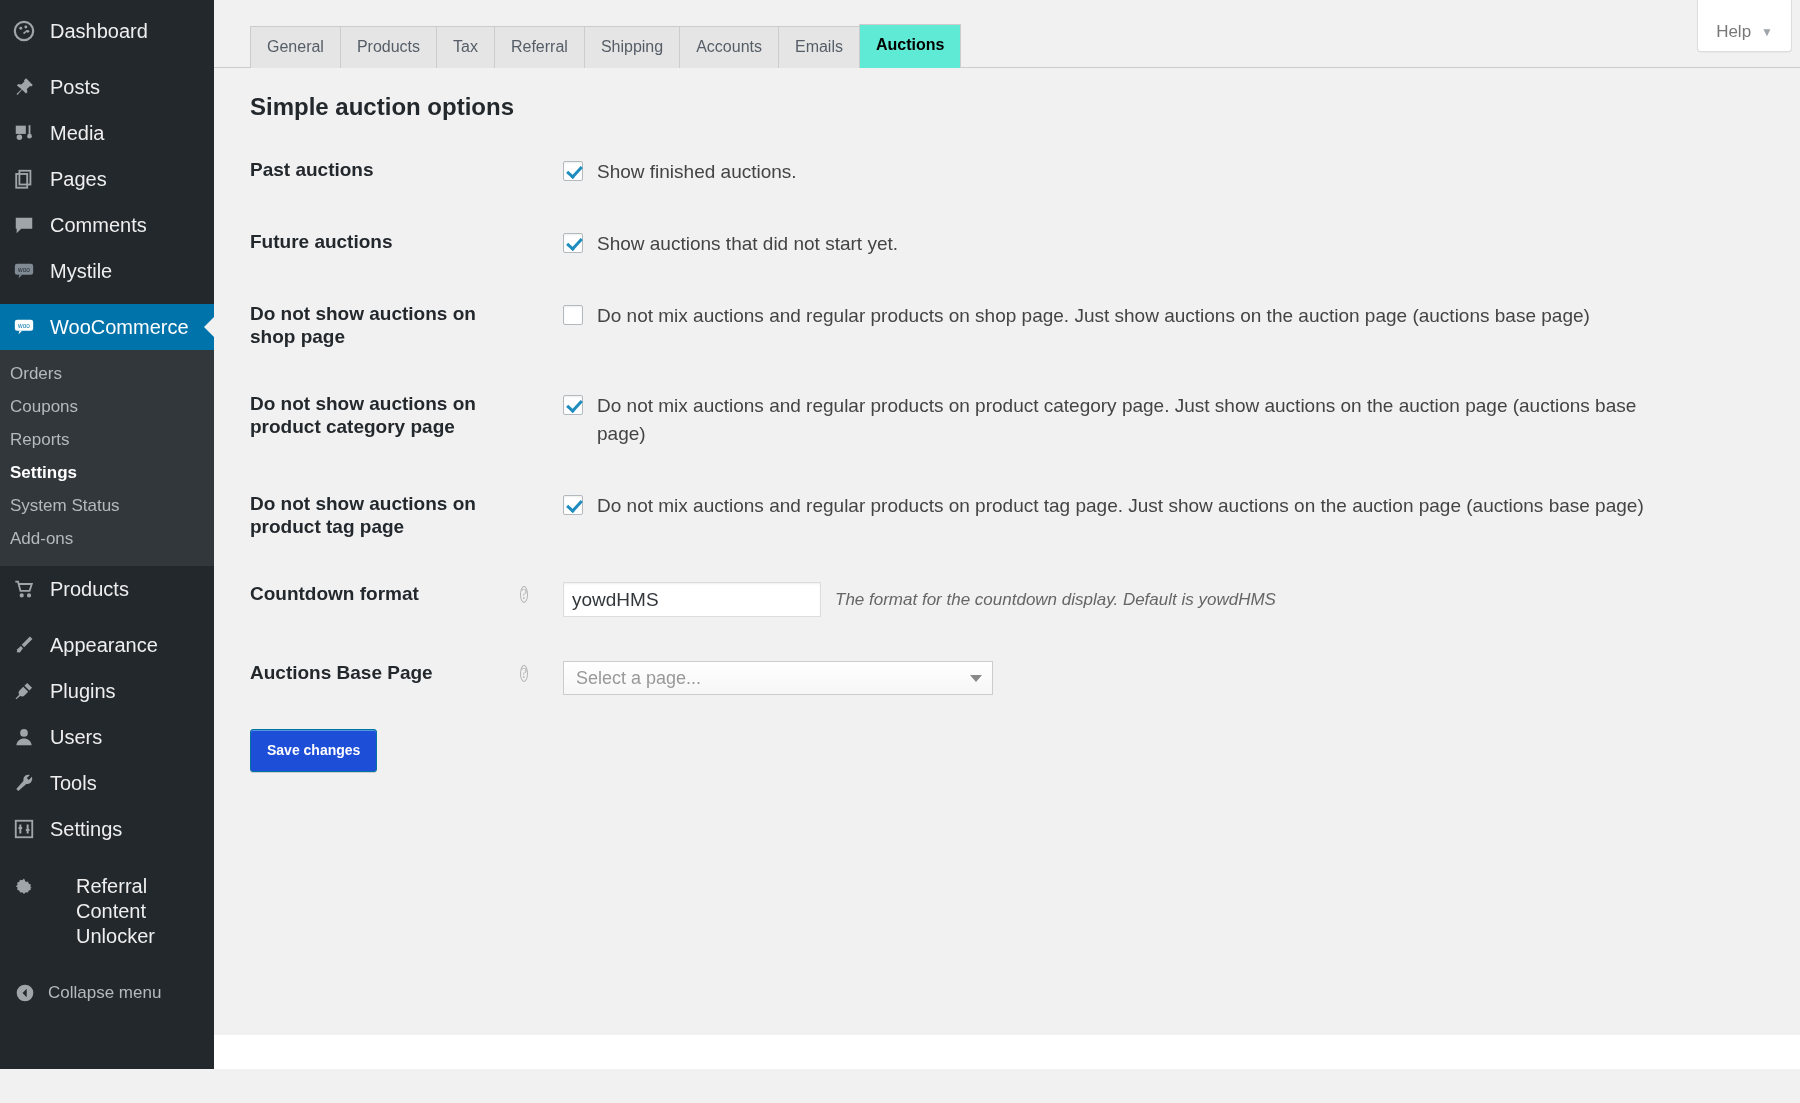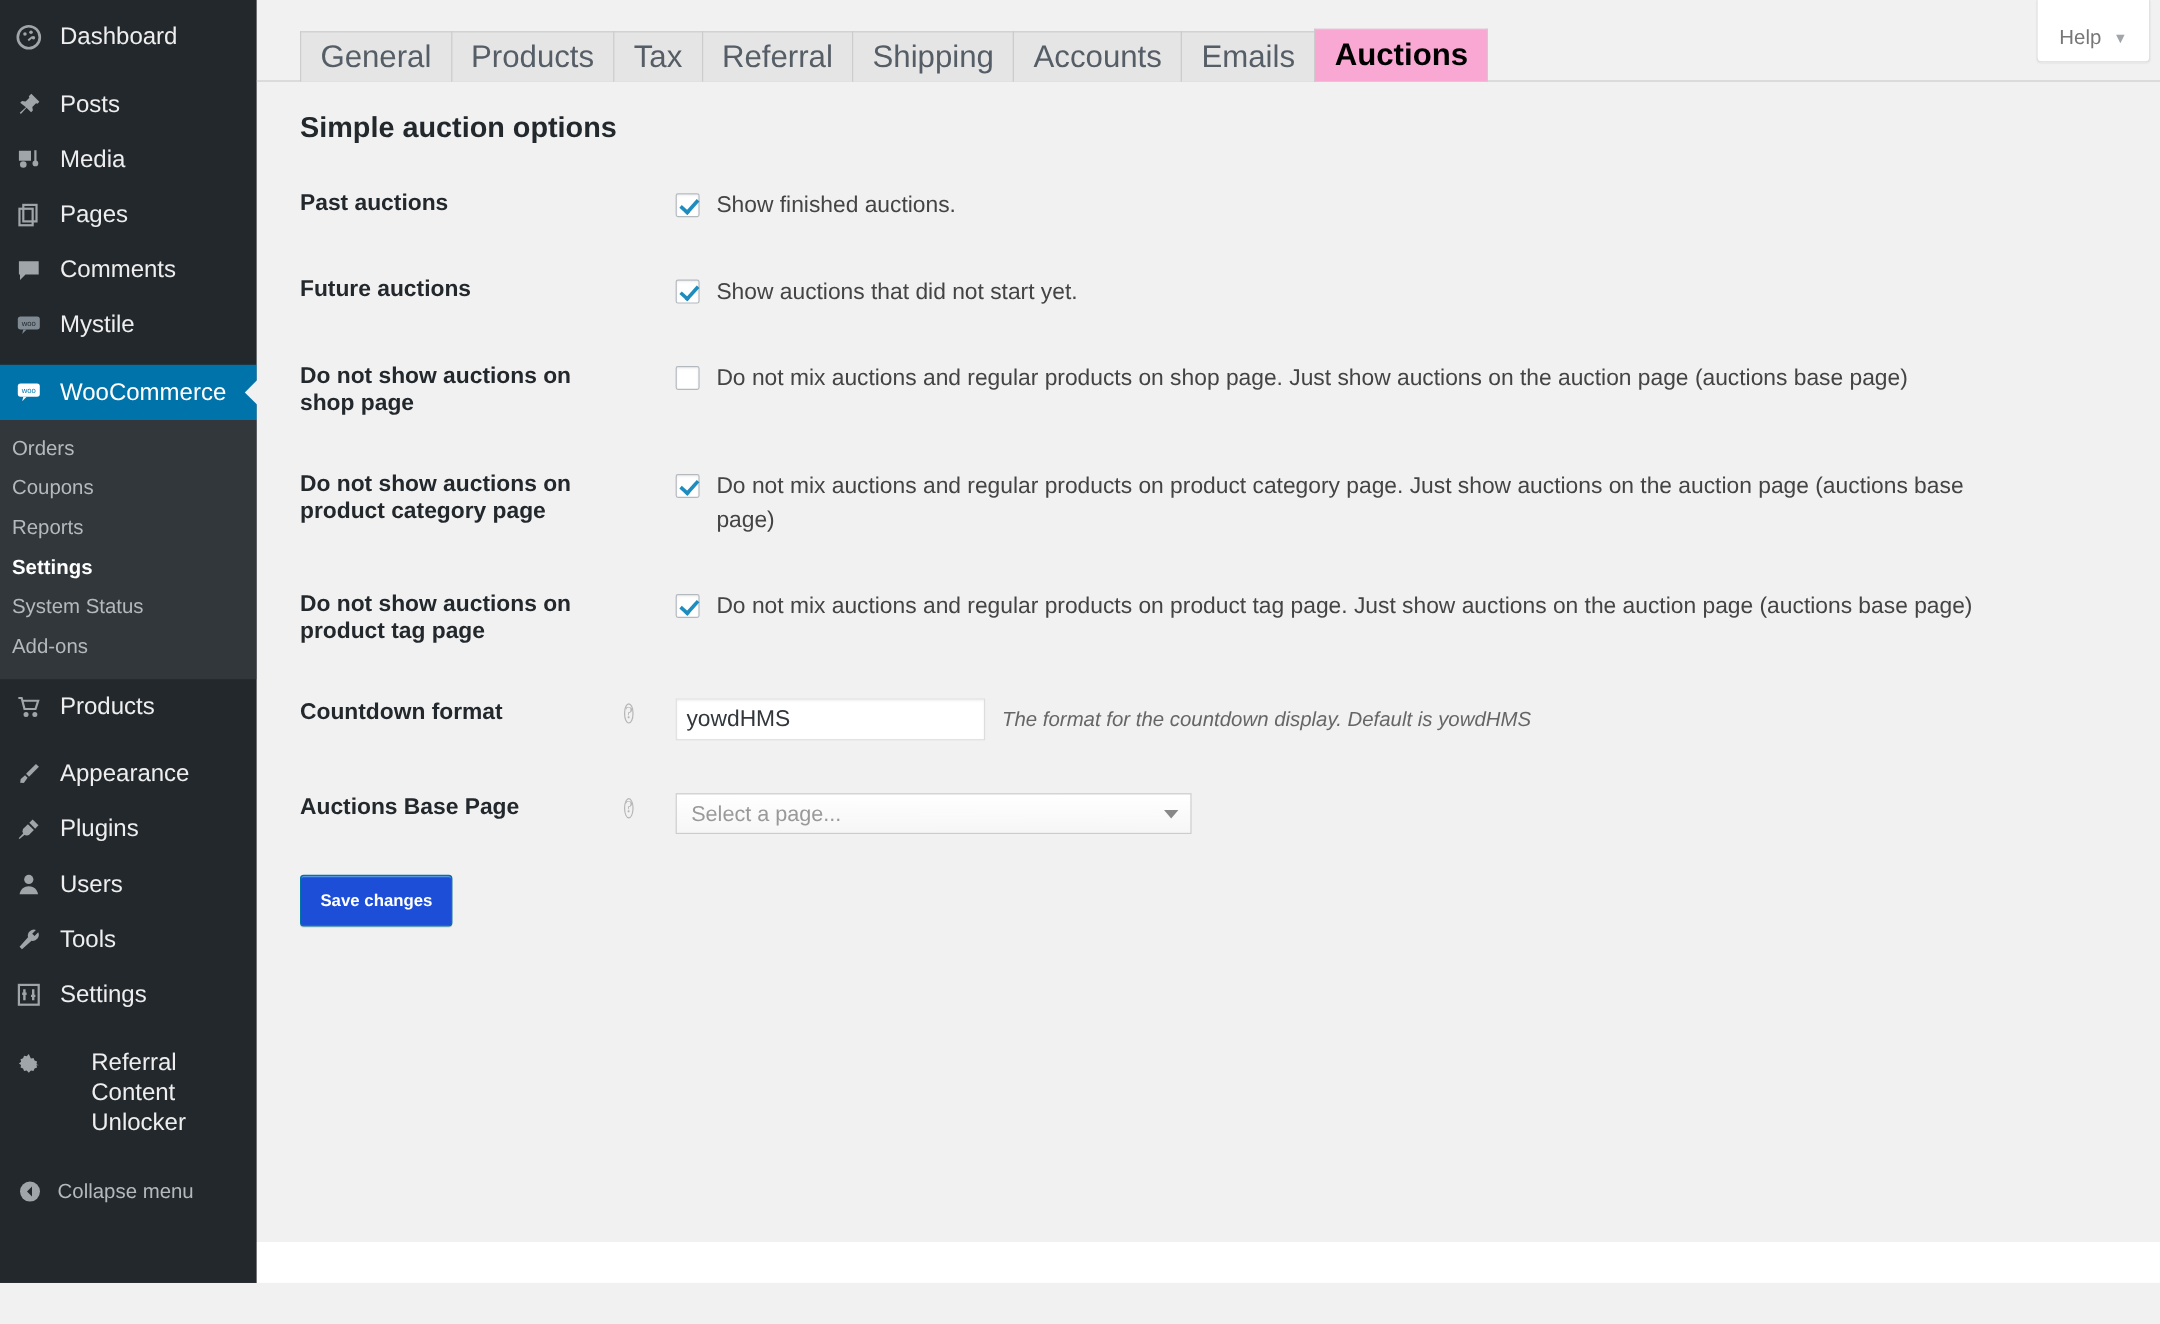--- a/index.html
+++ b/index.html
@@ -110,34 +110,34 @@
   
   .tabs {
     padding: 26px 0 0 36px;
     display: flex;
     align-items: flex-end;
     border-bottom: 1px solid #ccc;
     margin-right: 0;
     height: 68px;
   }
   .tab {
-    font-size: 26px;
+    font-size: 16px;
     color: #555d66;
     background: #e5e5e5;
     border: 1px solid #ccc;
     border-bottom: none;
     padding: 9px 16px 10px 16px;
     margin-right: -1px;
     line-height: 22px;
     cursor: pointer;
     position: relative;
     top: 1px;
   }
   .tab.active {
-    background: #f9a8d4;
+    background: #5eead4;
     color: #000;
     font-weight: bold;
     border-color: #ccc;
     padding-bottom: 12px;
     z-index: 3;
   }
 
   
   .content { padding: 0 0 0 36px; }
   h2.section-title {

